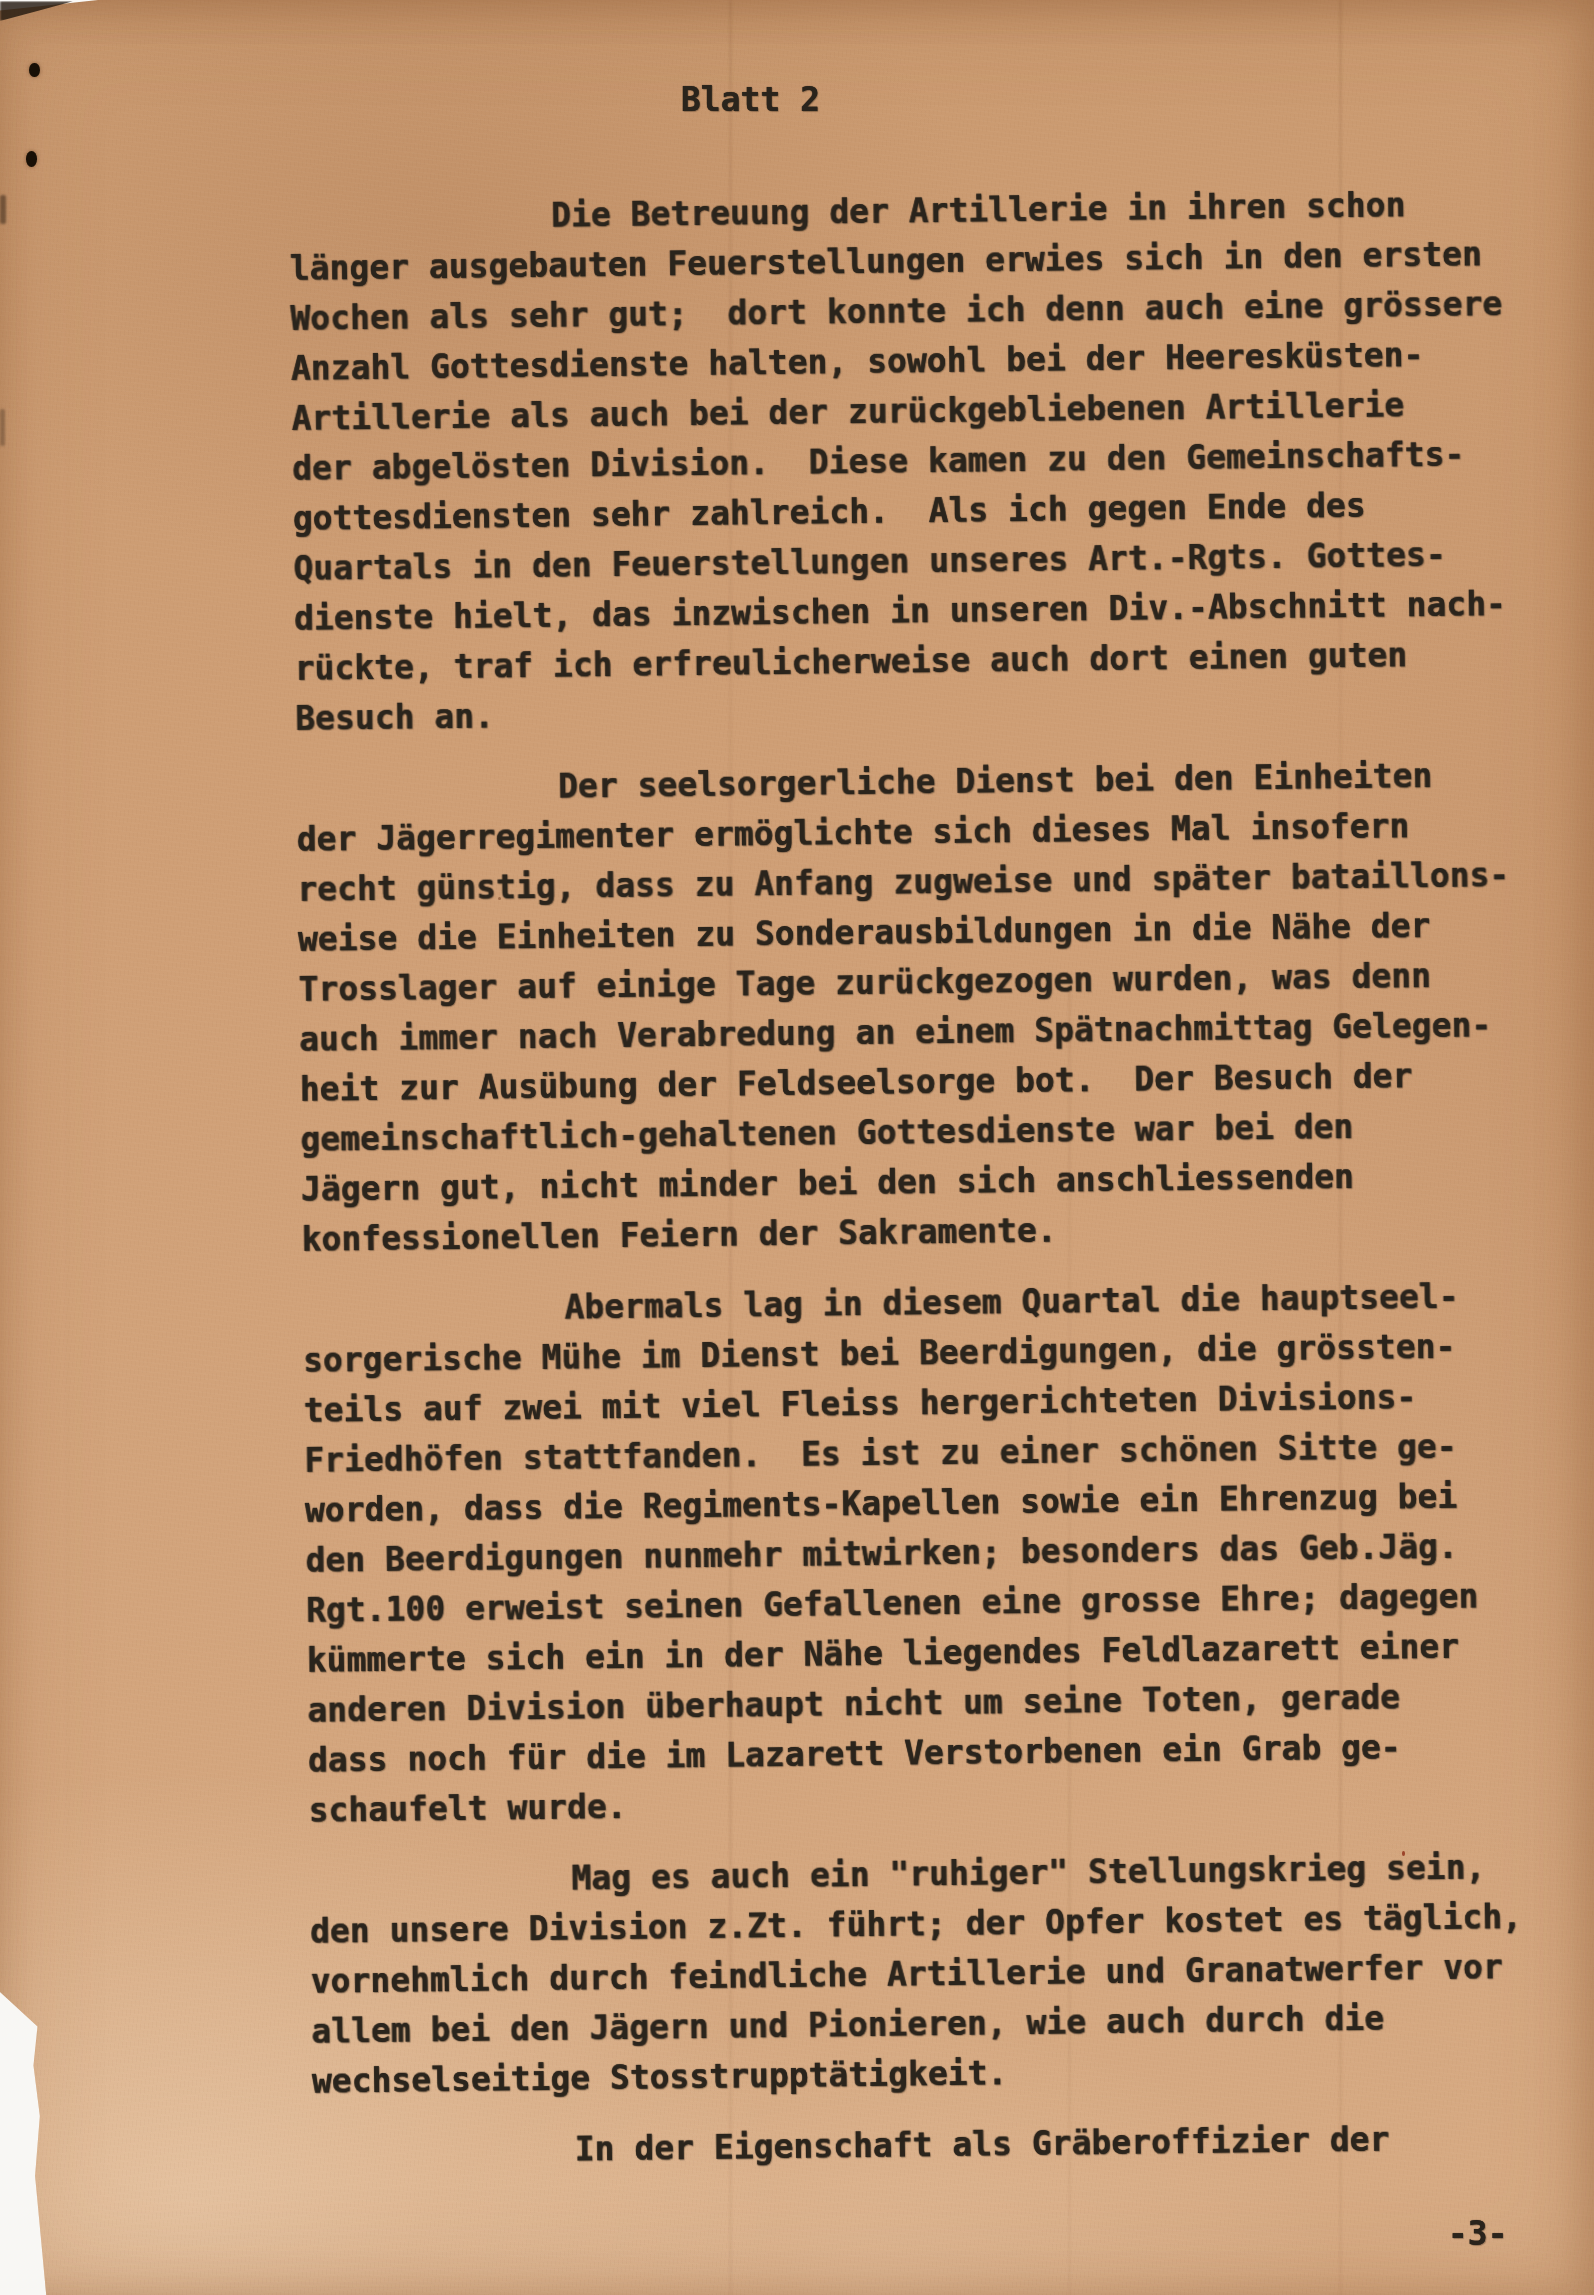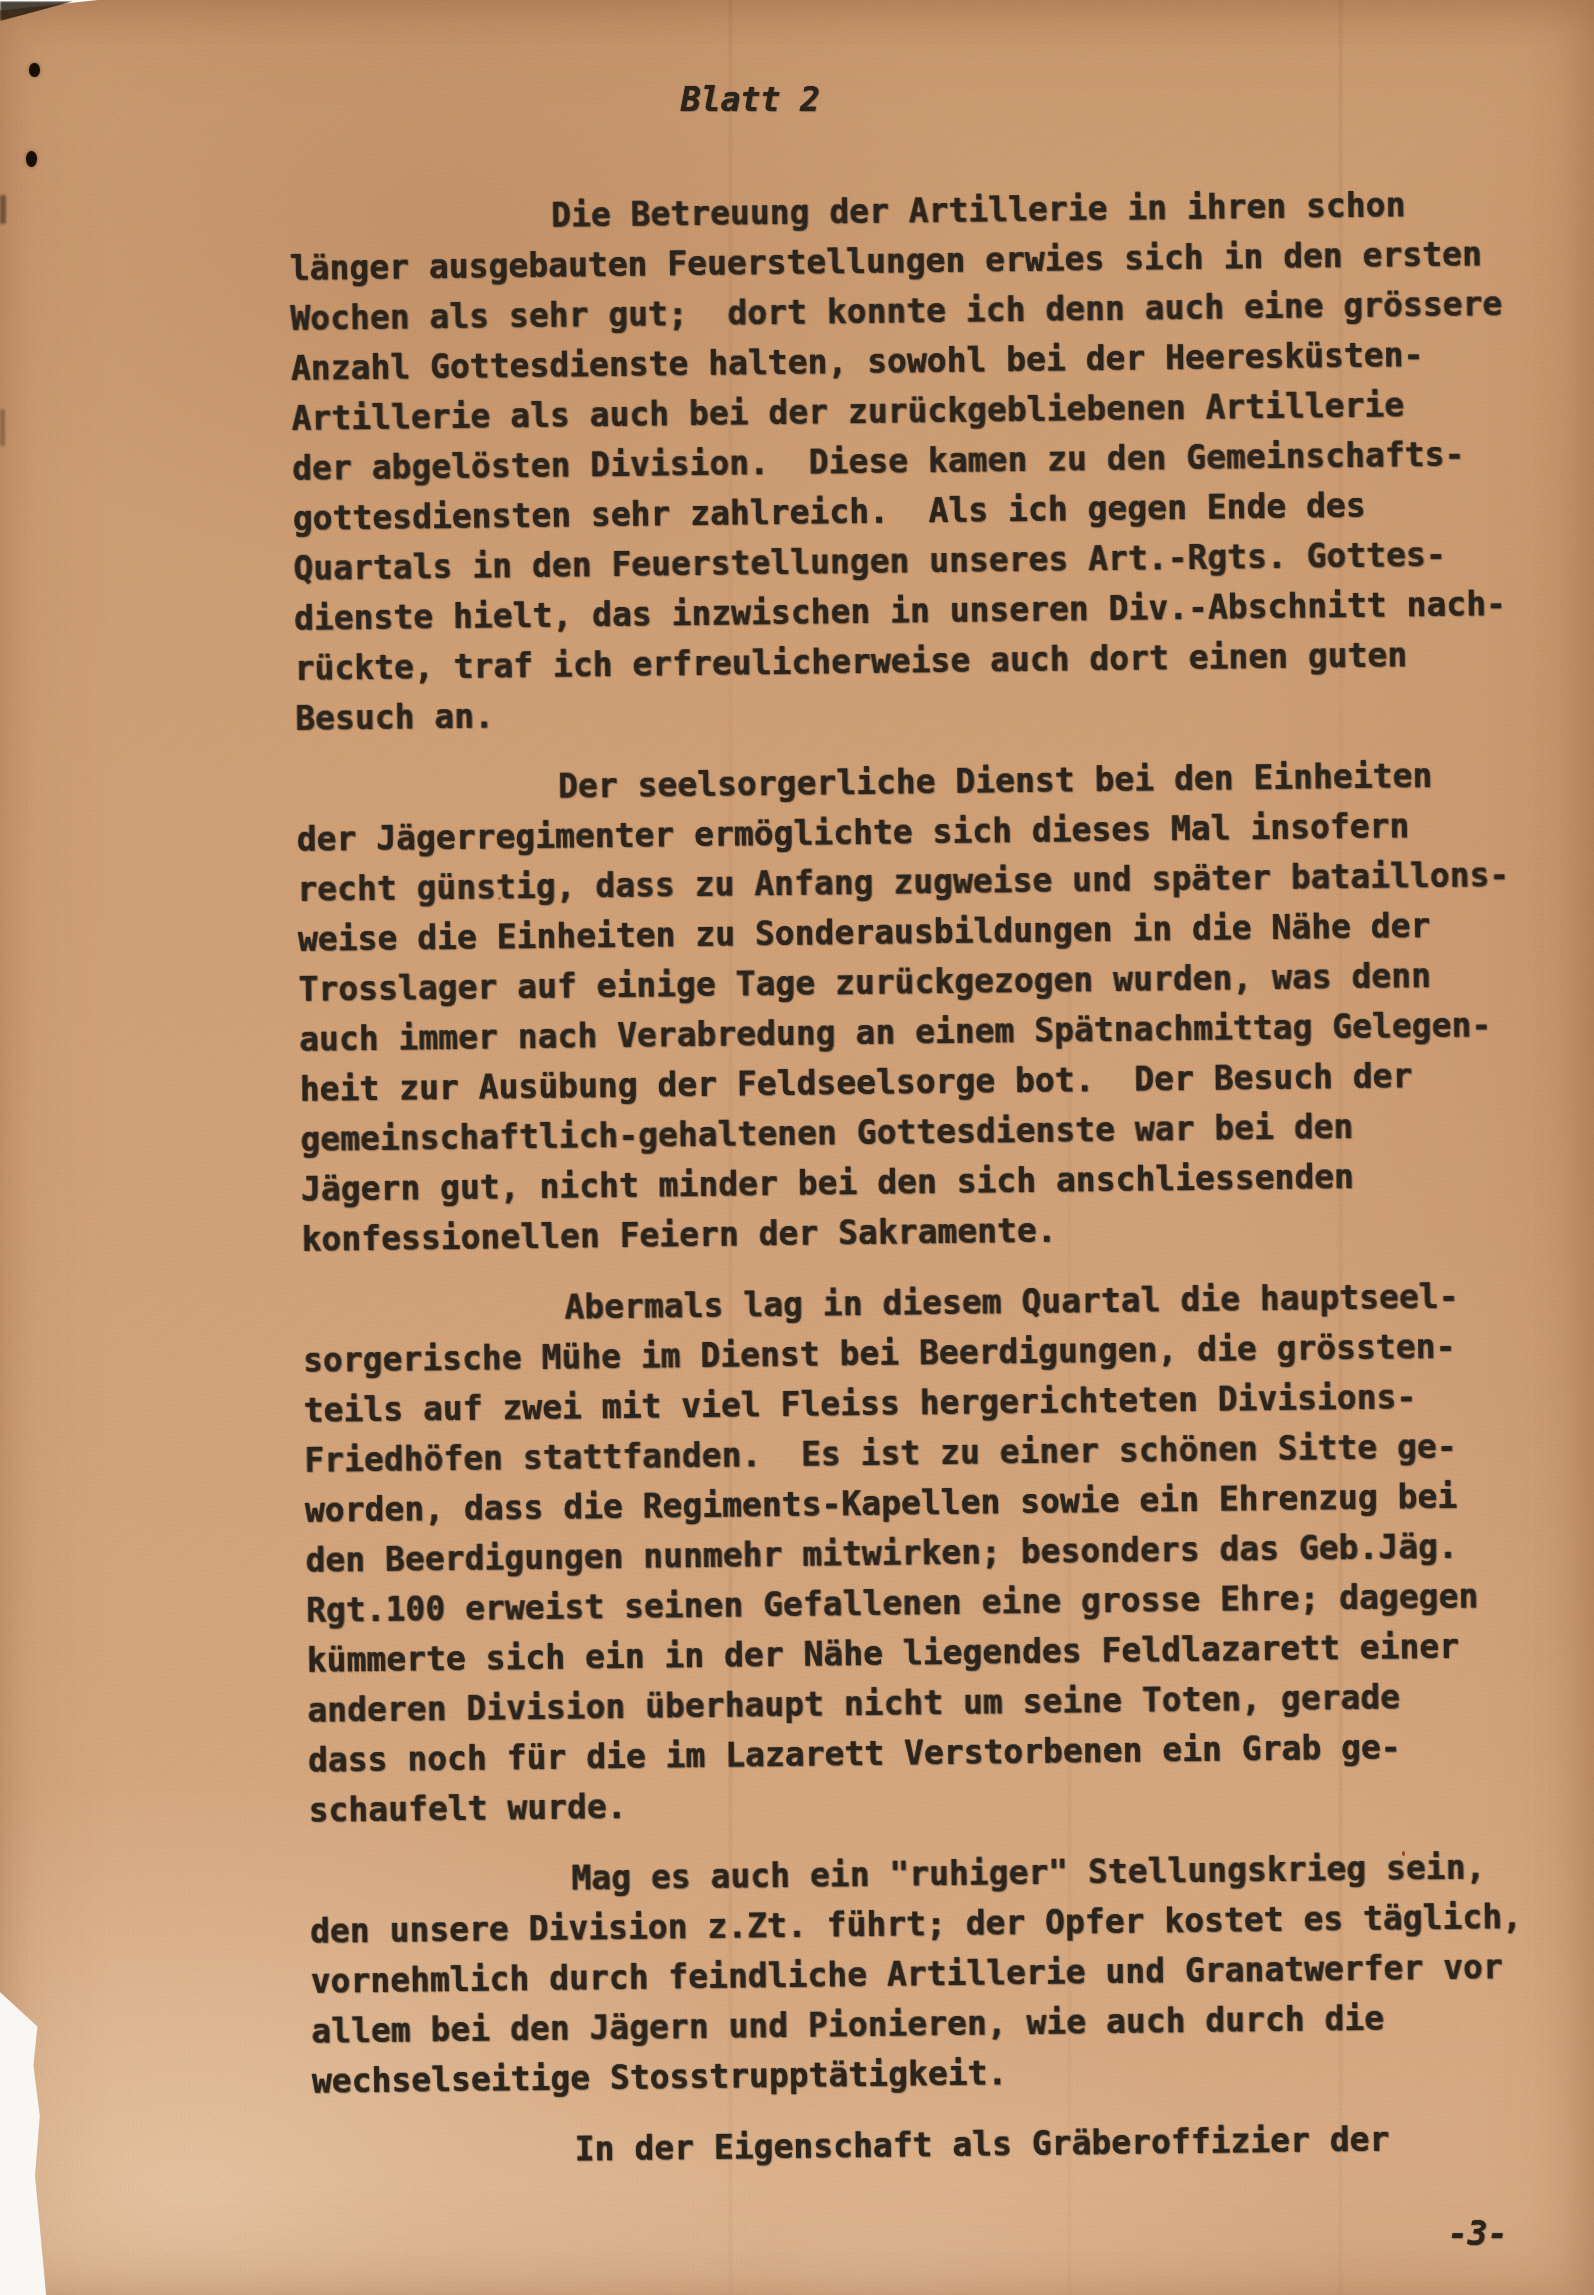--- a/index.html
+++ b/index.html
@@ -34,21 +34,20 @@
   
   .typed-block{
     position:absolute;left:289px;top:194px;width:1305px;
     transform:rotate(-0.7deg);transform-origin:0 0;
     color:#2a241c;font-size:33px;font-weight:700;
     filter:blur(0.3px);
   }
   .typed{
     color:#2a241c;font-size:33px;font-weight:700;
     text-shadow:0 0 1px rgba(42,33,24,0.9), 0.8px 0.8px 1px rgba(70,52,34,0.35), -0.4px 0 0.6px rgba(42,33,24,0.45);
-    font-style:italic;
   }
   .para{margin:0 0 21px 0;}
   .line{height:50px;line-height:50px;white-space:pre;
     text-shadow:0 0 1px rgba(42,33,24,0.9), 0.8px 0.8px 1px rgba(70,52,34,0.35), -0.4px 0 0.6px rgba(42,33,24,0.45);}
   .para .line:first-child{padding-left:262px;}
   .page-header{position:absolute;left:681px;top:81px;font-size:33px;line-height:37px;filter:blur(0.3px);}
   .page-number{position:absolute;left:1448px;top:2215px;font-size:33px;line-height:37px;filter:blur(0.3px);}
 </style>
 </head>
 <body style="background: rgb(248, 247, 244);">

